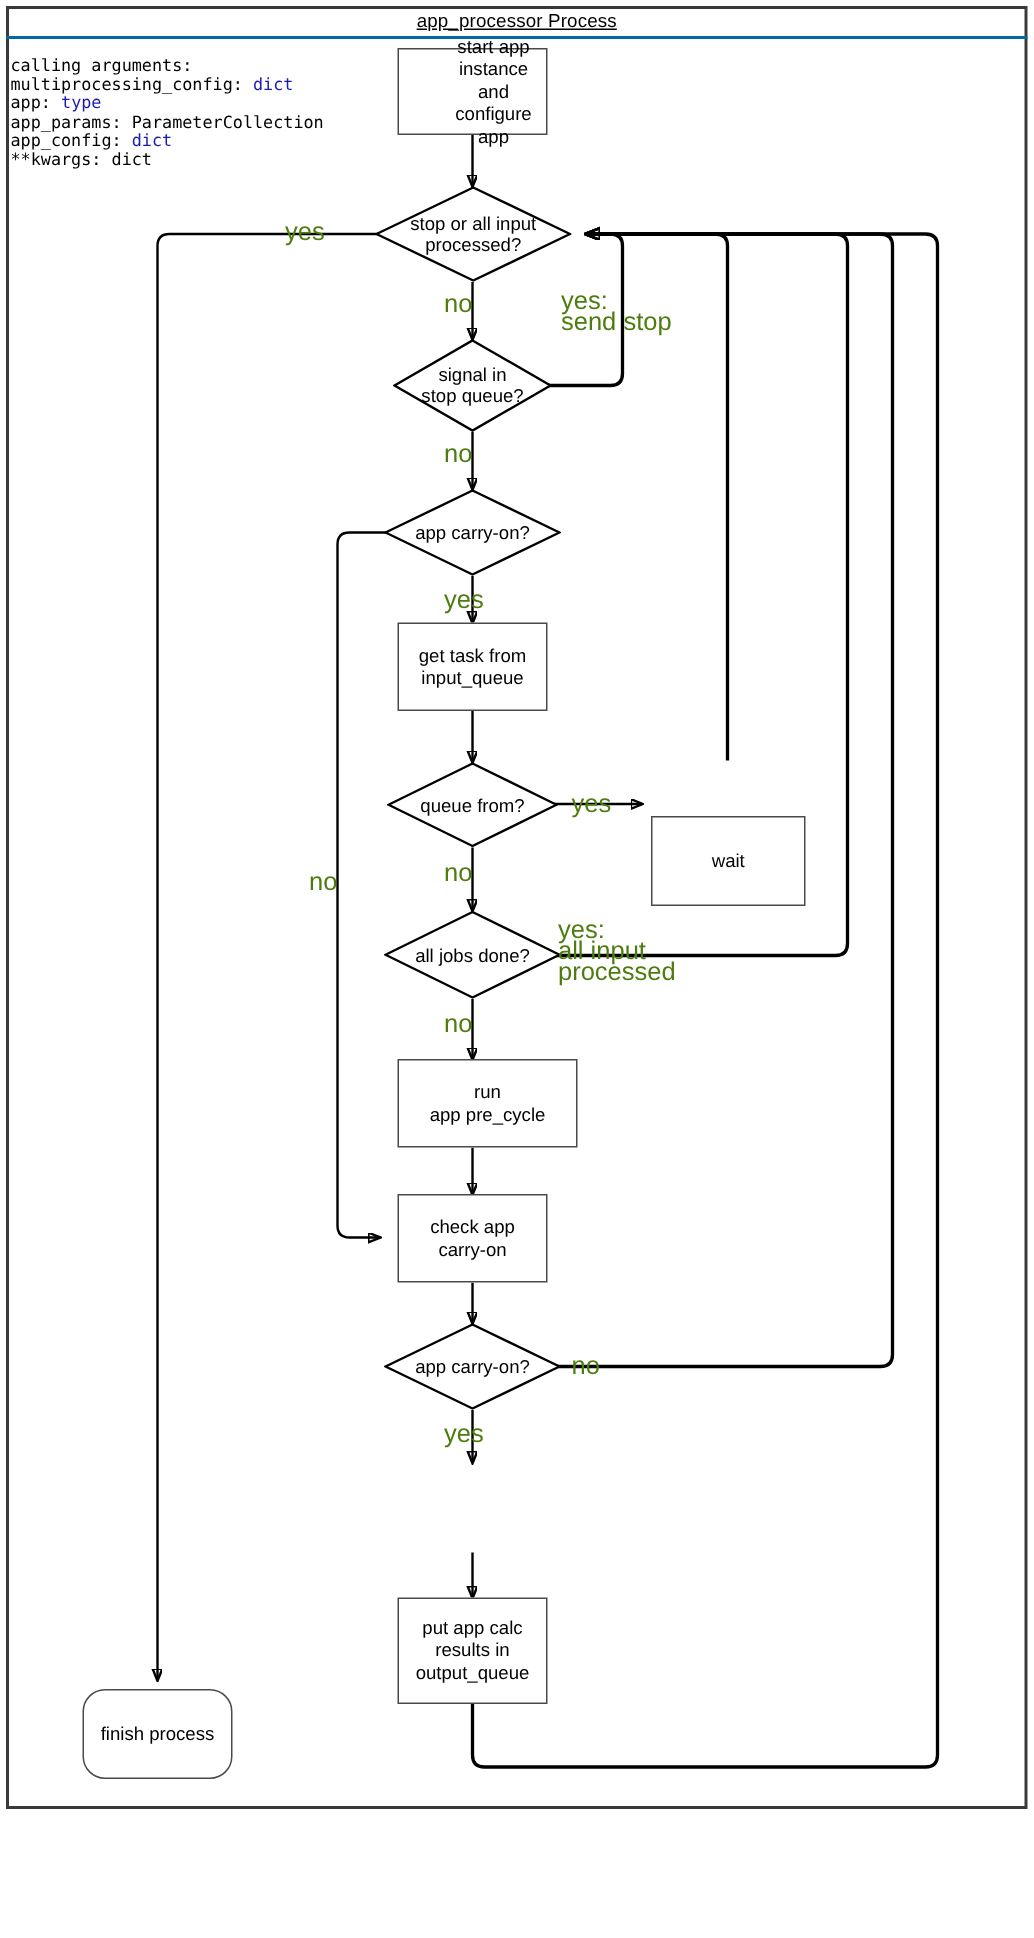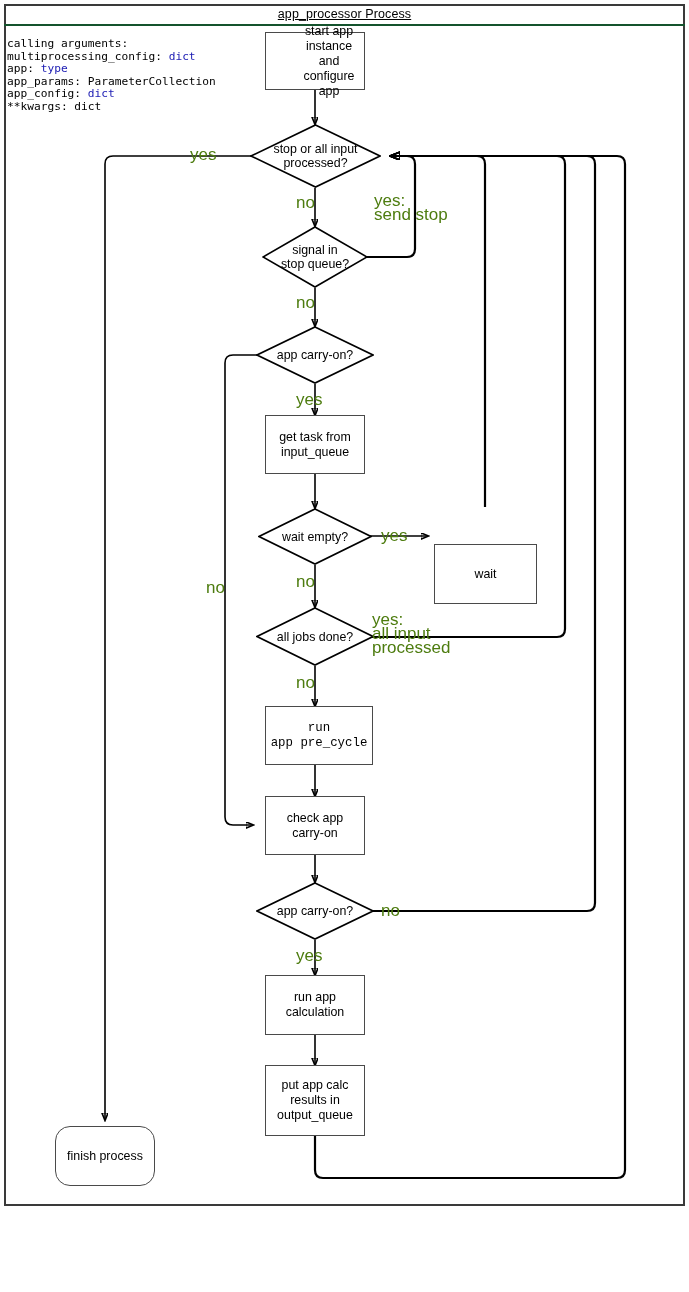--- a/index.html
+++ b/index.html
@@ -6,21 +6,21 @@
   body{font-family:"Liberation Sans",sans-serif;}
   #stage{position:relative;width:689px;height:1292px;background:#ffffff;overflow:hidden;}
 
   
   .frame{
     position:absolute;left:4px;top:4px;width:681px;height:1202px;
     border:2px solid #3a3a3a;box-sizing:border-box;background:#fff;
   }
   .frame-title-bar{
     position:absolute;left:4px;top:4px;width:681px;height:22px;
-    border-bottom:2px solid #14532d;box-sizing:border-box;
+    border-bottom:2px solid #0369a1;box-sizing:border-box;
     display:flex;align-items:center;justify-content:center;
   }
   .frame-title{
     font-size:12.5px;color:#000;text-decoration:underline;
     letter-spacing:.1px;line-height:1;
   }
 
   
   .args{
     position:absolute;left:7px;top:38px;width:250px;
@@ -149,55 +149,51 @@
 
   <div class="node box" style="left:265px;top:415px;width:100px;height:59px;">
     <span style="white-space:pre-line">get task from
 input_queue</span>
   </div>
 
   <div class="node diamond" style="left:258px;top:508px;width:114px;height:57px;">
     <svg class="dshape" viewBox="0 0 114 57" preserveAspectRatio="none">
       <polygon points="57,1 113,28.5 57,56 1,28.5" fill="#fff" stroke="#000" stroke-width="1.6" vector-effect="non-scaling-stroke"></polygon>
     </svg>
-    <span class="dlabel">wait empty?</span>
+    <span class="dlabel">queue from?</span>
   </div>
 
   <div class="node box" style="left:434px;top:507px;width:103px;height:60px;margin-top:37px;">
     <span>wait</span>
   </div>
 
   <div class="node diamond" style="left:256px;top:607px;width:118px;height:59px;">
     <svg class="dshape" viewBox="0 0 118 59" preserveAspectRatio="none">
       <polygon points="59,1 117,29.5 59,58 1,29.5" fill="#fff" stroke="#000" stroke-width="1.6" vector-effect="non-scaling-stroke"></polygon>
     </svg>
     <span class="dlabel">all jobs done?</span>
   </div>
 
-  <div class="node box" style="left:265px;top:706px;width:108px;height:59px;font-family:Liberation Mono, monospace;">
+  <div class="node box" style="left:265px;top:706px;width:120px;height:59px;">
     <span style="white-space:pre-line">run
 app pre_cycle</span>
   </div>
 
   <div class="node box" style="left:265px;top:796px;width:100px;height:59px;">
     <span style="white-space:pre-line">check app
 carry-on</span>
   </div>
 
   <div class="node diamond" style="left:256px;top:882px;width:118px;height:58px;">
     <svg class="dshape" viewBox="0 0 118 58" preserveAspectRatio="none">
       <polygon points="59,1 117,29 59,57 1,29" fill="#fff" stroke="#000" stroke-width="1.6" vector-effect="non-scaling-stroke"></polygon>
     </svg>
     <span class="dlabel">app carry-on?</span>
   </div>
 
-  <div class="node box" style="left:265px;top:975px;width:100px;height:60px;">
-    <span style="white-space:pre-line">run app
-calculation</span>
-  </div>
 
   <div class="node box" style="left:265px;top:1065px;width:100px;height:71px;align-items:center;">
     <span style="white-space:pre-line">put app calc
 results in
 output_queue</span>
   </div>
 
   <div class="node box" style="left:55px;top:1126px;width:100px;height:60px;border-radius:15px;">
     <span>finish process</span>
   </div>

